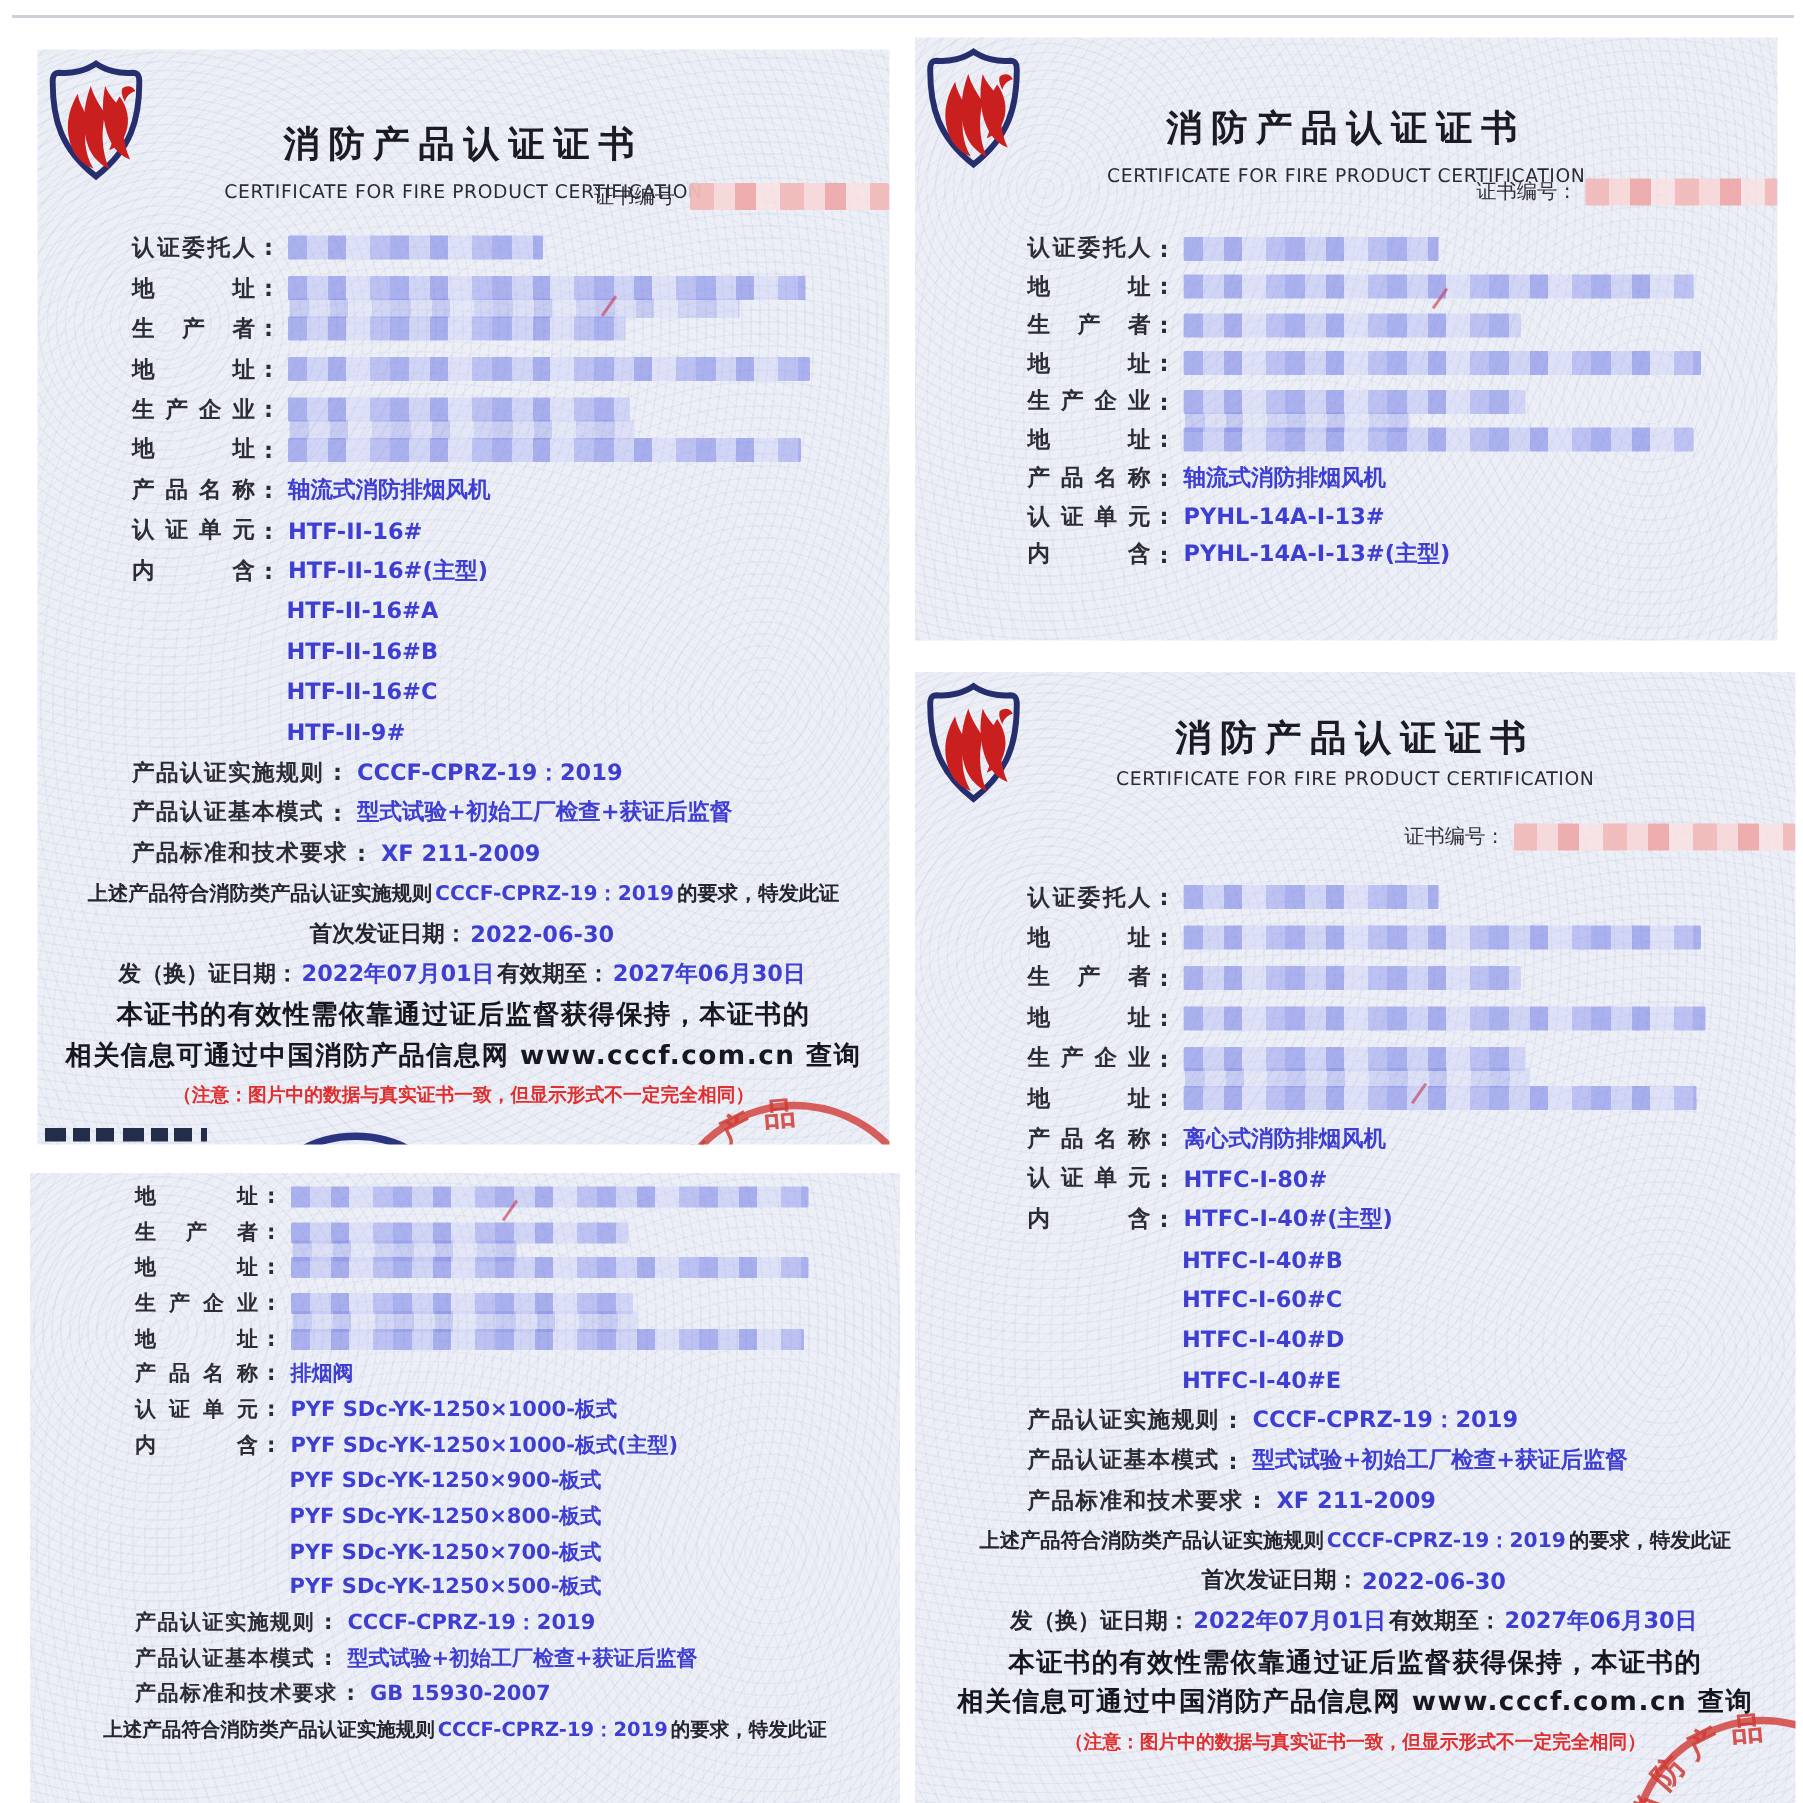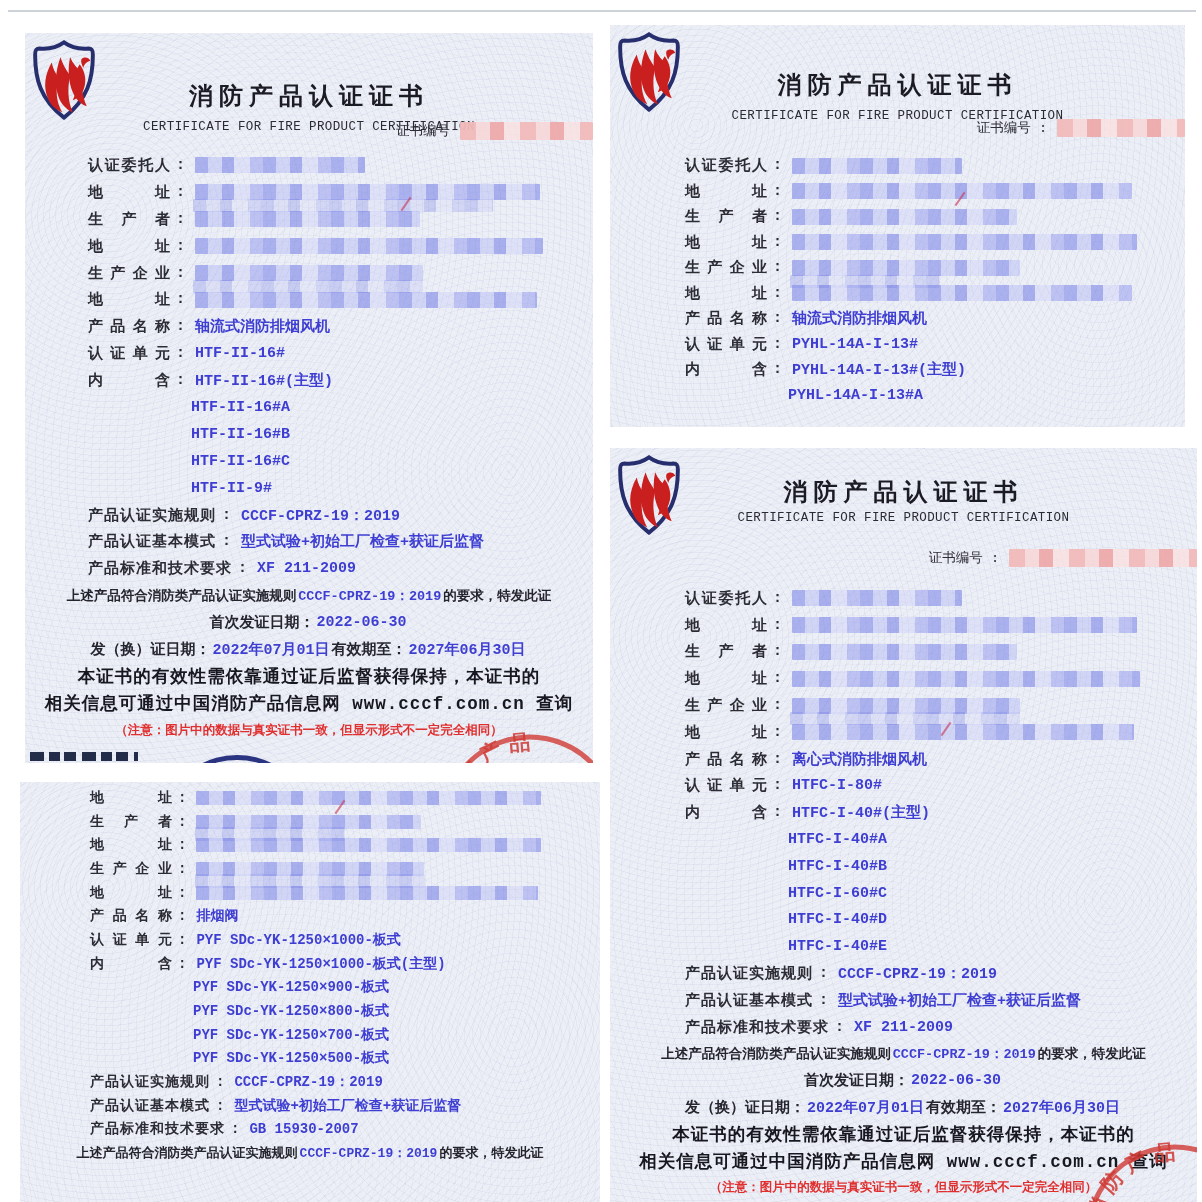--- a/index.html
+++ b/index.html
@@ -10,21 +10,20 @@
   }
   .toprule{position:absolute;top:10px;left:8px;width:1188px;height:2px;background:#cdd1d8}
   
   .cert{
     position:absolute;overflow:hidden;
     background-color:#edeff6;
     background-image:
       repeating-radial-gradient(circle at 15% 25%, rgba(150,165,205,0.12) 0 1px, rgba(0,0,0,0) 1px 6px),
       repeating-radial-gradient(circle at 85% 60%, rgba(150,165,205,0.10) 0 1px, rgba(0,0,0,0) 1px 8px),
       repeating-radial-gradient(circle at 45% 90%, rgba(150,165,205,0.08) 0 1px, rgba(0,0,0,0) 1px 7px);
-    font-family: Liberation Mono, monospace;
   }
   #cert-tl{left:25px;top:33px;width:568px;height:730px;--pl:63px;--lh:26.9px;--rt:119px;--fs:15px}
   #cert-tr{left:610px;top:25px;width:575px;height:402px;--pl:75px;--lh:25.5px;--rt:128px;--fs:15px}
   #cert-br{left:610px;top:448px;width:587px;height:754px;--pl:75px;--lh:26.8px;--rt:137px;--fs:15px}
   #cert-bl{left:20px;top:782px;width:580px;height:420px;--pl:70px;--lh:23.7px;--rt:4px;--fs:14px}
 
   
   .logo{position:absolute;left:4px;top:3px;width:70px;height:88px}
   .title{position:absolute;left:0;right:0;text-align:center;font-weight:bold;
          letter-spacing:6px;color:#1b1b24;font-size:24px}
@@ -348,24 +347,20 @@
           <span class="val">PYHL-14A-I-13#</span>
         </div>
         <div class="row">
           <span class="lab">
             <span>内</span>
             <span>含</span>
           </span>
           <span class="col">:</span>
           <span class="val">PYHL-14A-I-13#(主型)</span>
         </div>
-        <div class="row cont">
-          <span class="sp"></span>
-          <span class="val">PYHL-14A-I-13#A</span>
-        </div>
       </div>
       <div class="scr"></div>
     </div>
     <div class="cert" id="cert-br">
       <svg class="logo" viewBox="0 0 80 96">
         <path d="M40 5 C33 10 22 13 12 12 C8 12 7 14 7 19 C7 47 13 70 40 91 C67 70 73 47 73 19 C73 14 72 12 68 12 C58 13 47 10 40 5 Z" fill="none" stroke="#262e6d" stroke-width="4.5"></path>
         <g fill="#c91f1f">
           <path d="M26 28 C18 42 16 56 22 70 C25 77 31 82 38 85 C31 73 30 59 34 46 C30 40 27 34 26 28 Z"></path>
           <path d="M36 22 C30 38 29 54 34 68 C37 76 43 82 50 85 C44 71 44 56 47 43 C42 36 38 29 36 22 Z"></path>
           <path d="M47 22 C44 36 45 50 50 62 C54 71 60 76 66 78 C60 65 60 51 61 40 C55 35 50 29 47 22 Z"></path>
@@ -458,24 +453,20 @@
         <div class="row">
           <span class="lab">
             <span>内</span>
             <span>含</span>
           </span>
           <span class="col">:</span>
           <span class="val">HTFC-I-40#(主型)</span>
         </div>
         <div class="row cont">
           <span class="sp"></span>
-          <span class="val">HTFC-I-40#A</span>
-        </div>
-        <div class="row cont">
-          <span class="sp"></span>
           <span class="val">HTFC-I-40#B</span>
         </div>
         <div class="row cont">
           <span class="sp"></span>
           <span class="val">HTFC-I-60#C</span>
         </div>
         <div class="row cont">
           <span class="sp"></span>
           <span class="val">HTFC-I-40#D</span>
         </div>

